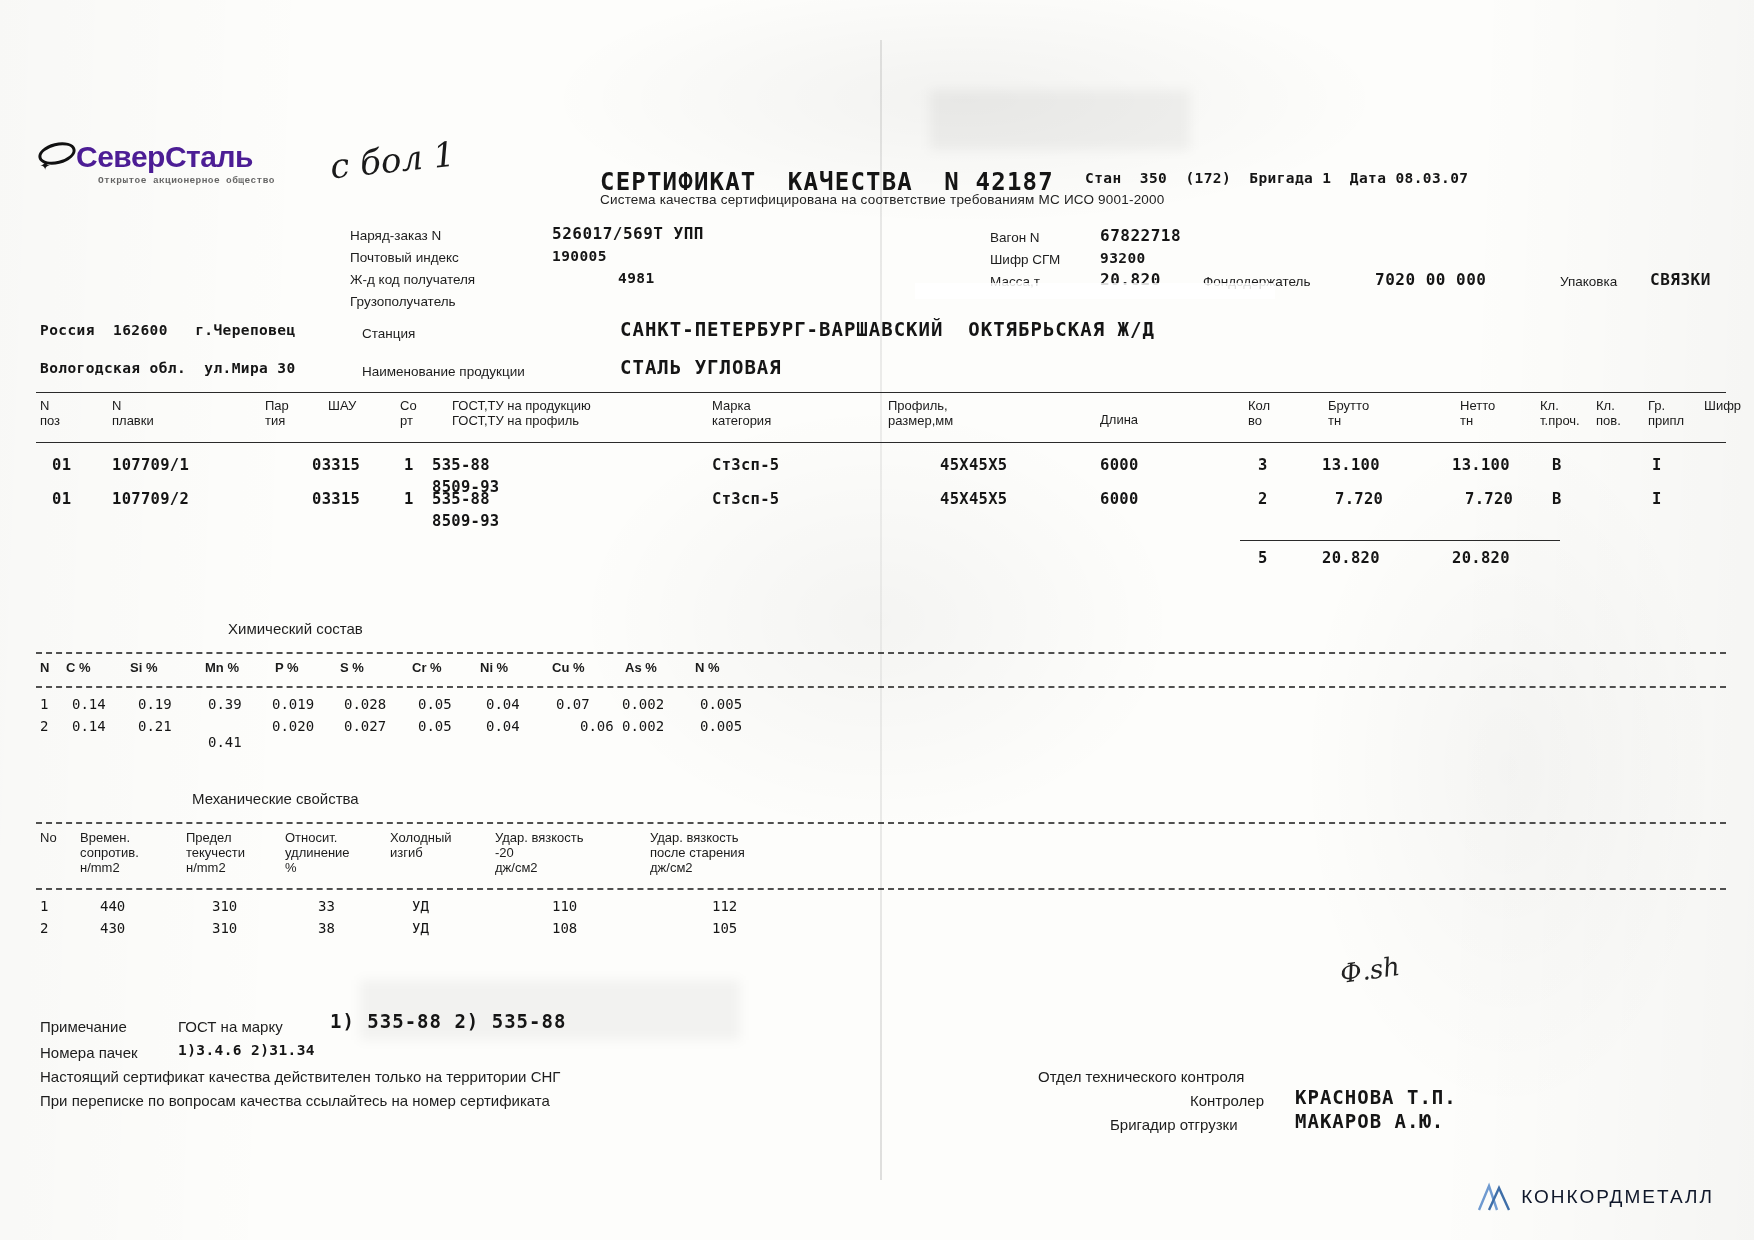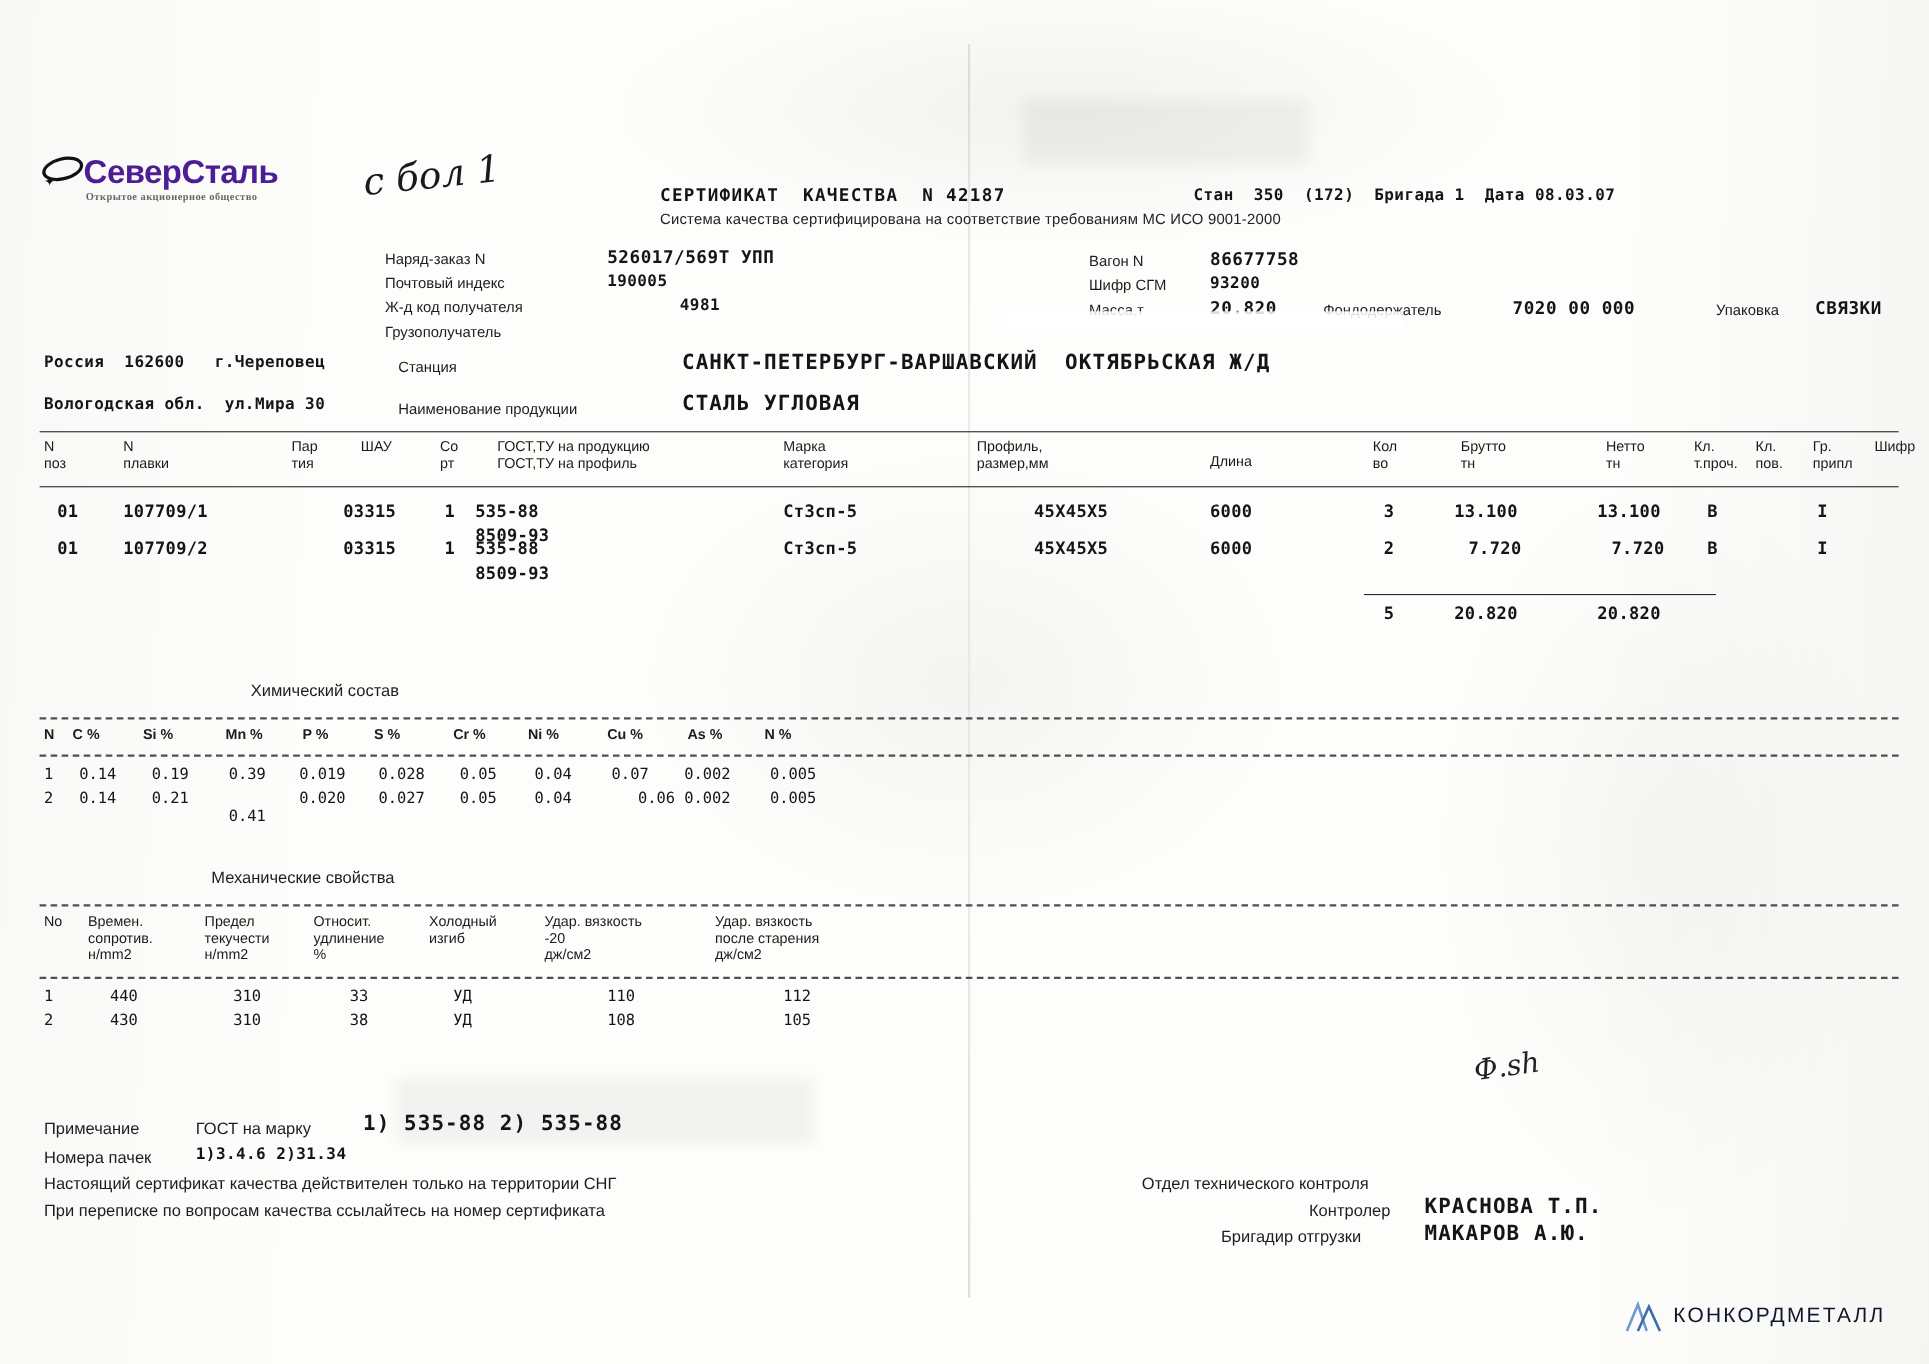--- a/index.html
+++ b/index.html
@@ -61,39 +61,39 @@
   }
   .logo-mark .star {
     position: absolute; left: 2px; top: 16px; color: #111;
     font-size: 17px; line-height: 17px;
   }
   .logo-text {
     font-family: "Liberation Sans", sans-serif;
     font-weight: bold; font-size: 30px; letter-spacing: -0.5px; color: #4c1d95;
   }
   .logo-sub {
-    font-family: Liberation Serif, serif;
+    font-family: Liberation Mono, monospace;
     font-size: 9.5px; letter-spacing: 0.4px; color: #333;
-    margin-left: 40px; margin-top: 1px; font-weight: bold;
+    margin-left: 60px; margin-top: 1px; font-weight: bold;
     opacity: 0.75;
   }
 
   
   .hand {
     position: absolute;
     font-family: "DejaVu Serif", serif;
     font-style: italic;
     color: #1a1a1a;
     transform: rotate(-6deg);
   }
 
   
   .h-title {
     font-family: "DejaVu Sans Mono", monospace;
-    font-weight: bold; font-size: 16px; letter-spacing: 1.2px;
+    font-weight: bold; font-size: 24px; letter-spacing: 1.2px;
   }
   .h-sub {
     font-family: "Liberation Sans", sans-serif;
     font-size: 13.5px; letter-spacing: 0.2px; color: #222;
   }
   .lbl {
     font-family: "Liberation Sans", sans-serif;
     font-size: 13.5px; color: #1d1d1d;
   }
   .val {
@@ -193,21 +193,21 @@
     <div class="abs lbl" style="left:350px; top:250px;">Почтовый индекс</div>
     <div class="abs val-sm" style="left:552px; top:248px;">190005</div>
 
     <div class="abs lbl" style="left:350px; top:272px;">Ж-д код получателя</div>
     <div class="abs val-sm" style="left:618px; top:270px;">4981</div>
 
     <div class="abs lbl" style="left:350px; top:294px;">Грузополучатель</div>
     <div class="abs val-sm" style="left:552px; top:292px;"></div>
 
     <div class="abs lbl" style="left:990px; top:230px;">Вагон N</div>
-    <div class="abs val" style="left:1100px; top:226px;">86677758</div>
+    <div class="abs val" style="left:1100px; top:226px;">67822718</div>
 
     <div class="abs lbl" style="left:990px; top:252px;">Шифр СГМ</div>
     <div class="abs val-sm" style="left:1100px; top:250px;">93200</div>
 
     <div class="abs lbl" style="left:990px; top:274px;">Масса,т</div>
     <div class="abs val" style="left:1100px; top:270px;">20.820</div>
     <div class="abs lbl" style="left:1203px; top:274px;">Фондодержатель</div>
     <div class="abs val" style="left:1375px; top:270px;">7020 00 000</div>
     <div class="abs lbl" style="left:1560px; top:274px;">Упаковка</div>
     <div class="abs val" style="left:1650px; top:270px;">СВЯЗКИ</div>

